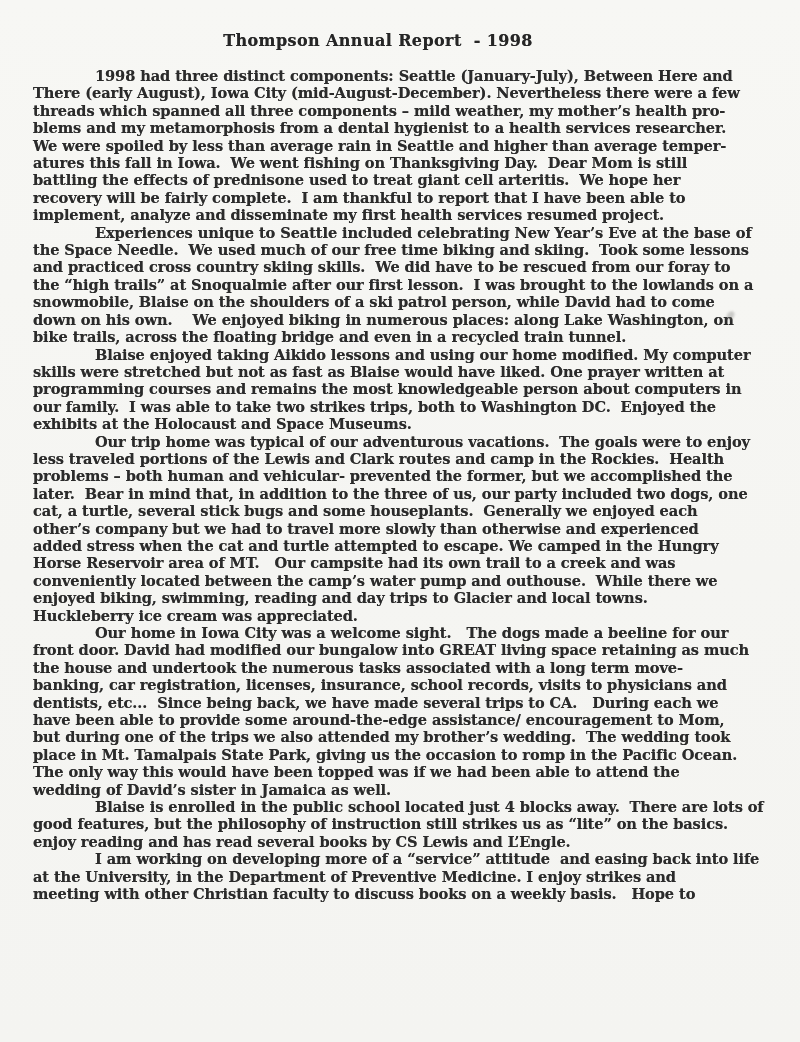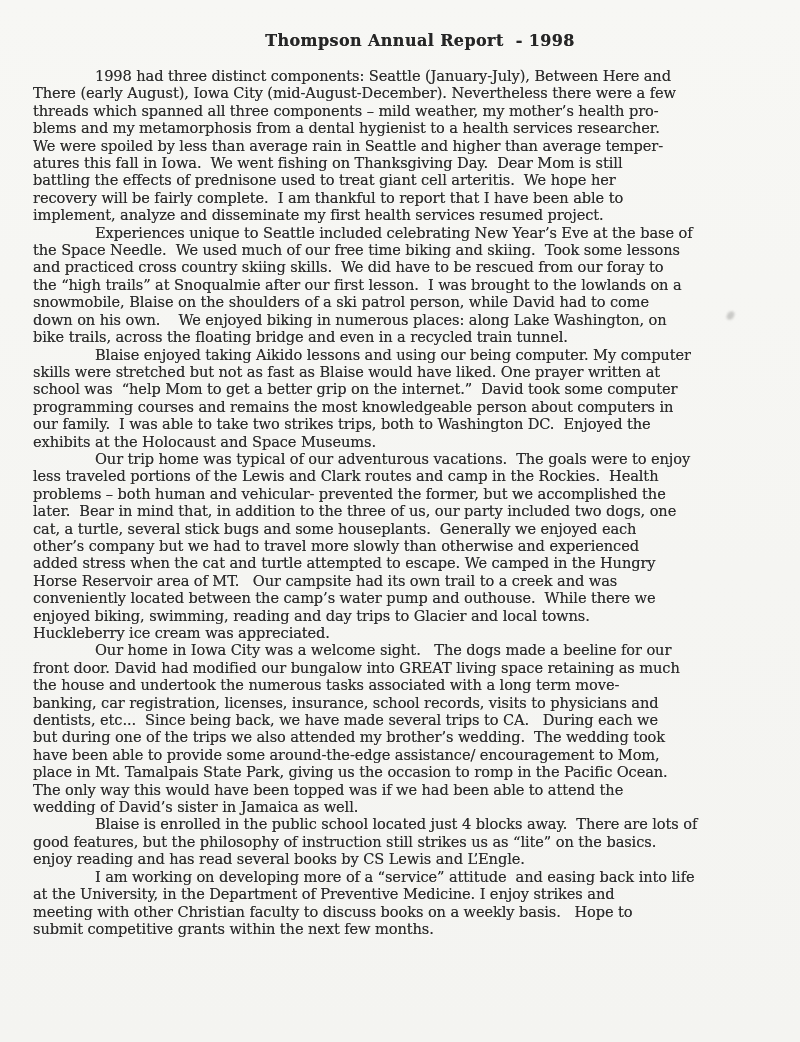--- a/index.html
+++ b/index.html
@@ -25,35 +25,34 @@
     left: 0;
     width: 756px; 
     margin: 0;
     text-align: center;
     font-size: 16px;
     font-weight: 700;
     letter-spacing: 0.4px;
     color: #262626;
     text-shadow: 0 0 0.6px rgba(38,38,38,0.65);
     white-space: pre;
-    padding-left: 42px;
   }
   .content {
     position: absolute;
     top: 67px;
     left: 33px;
     width: 740px;
   }
   .para {
     margin: 0;
   }
   .line {
     font-size: 14.6px;
     line-height: 17.4px;
-    font-weight: 400;
+    font-weight: 700;
     color: #2b2b2b;
     white-space: pre;
     letter-spacing: -0.1px;
     text-shadow: 0 0 0.6px rgba(43,43,43,0.6);
   }
   .line.indent {
     text-indent: 62px;
   }
   .speck {
     position: absolute;
@@ -88,23 +87,22 @@
       <div class="para">
         <div class="line indent">Experiences unique to Seattle included celebrating New Year’s Eve at the base of</div>
         <div class="line">the Space Needle.  We used much of our free time biking and skiing.  Took some lessons</div>
         <div class="line">and practiced cross country skiing skills.  We did have to be rescued from our foray to</div>
         <div class="line">the “high trails” at Snoqualmie after our first lesson.  I was brought to the lowlands on a</div>
         <div class="line">snowmobile, Blaise on the shoulders of a ski patrol person, while David had to come</div>
         <div class="line">down on his own.    We enjoyed biking in numerous places: along Lake Washington, on</div>
         <div class="line">bike trails, across the floating bridge and even in a recycled train tunnel.</div>
       </div>
       <div class="para">
-        <div class="line indent">Blaise enjoyed taking Aikido lessons and using our being computer. My computer</div>
+        <div class="line indent">Blaise enjoyed taking Aikido lessons and using our home modified. My computer</div>
         <div class="line">skills were stretched but not as fast as Blaise would have liked. One prayer written at</div>
-        <div class="line">school was  “help Mom to get a better grip on the internet.”  David took some computer</div>
         <div class="line">programming courses and remains the most knowledgeable person about computers in</div>
         <div class="line">our family.  I was able to take two strikes trips, both to Washington DC.  Enjoyed the</div>
         <div class="line">exhibits at the Holocaust and Space Museums.</div>
       </div>
       <div class="para">
         <div class="line indent">Our trip home was typical of our adventurous vacations.  The goals were to enjoy</div>
         <div class="line">less traveled portions of the Lewis and Clark routes and camp in the Rockies.  Health</div>
         <div class="line">problems – both human and vehicular- prevented the former, but we accomplished the</div>
         <div class="line">later.  Bear in mind that, in addition to the three of us, our party included two dogs, one</div>
         <div class="line">cat, a turtle, several stick bugs and some houseplants.  Generally we enjoyed each</div>
@@ -114,33 +112,32 @@
         <div class="line">conveniently located between the camp’s water pump and outhouse.  While there we</div>
         <div class="line">enjoyed biking, swimming, reading and day trips to Glacier and local towns.</div>
         <div class="line">Huckleberry ice cream was appreciated.</div>
       </div>
       <div class="para">
         <div class="line indent">Our home in Iowa City was a welcome sight.   The dogs made a beeline for our</div>
         <div class="line">front door. David had modified our bungalow into GREAT living space retaining as much</div>
         <div class="line">the house and undertook the numerous tasks associated with a long term move-</div>
         <div class="line">banking, car registration, licenses, insurance, school records, visits to physicians and</div>
         <div class="line">dentists, etc...  Since being back, we have made several trips to CA.   During each we</div>
+        <div class="line">have been able to provide some around-the-edge assistance/ encouragement to Mom,</div>
         <div class="line">but during one of the trips we also attended my brother’s wedding.  The wedding took</div>
-        <div class="line">have been able to provide some around-the-edge assistance/ encouragement to Mom,</div>
         <div class="line">place in Mt. Tamalpais State Park, giving us the occasion to romp in the Pacific Ocean.</div>
         <div class="line">The only way this would have been topped was if we had been able to attend the</div>
         <div class="line">wedding of David’s sister in Jamaica as well.</div>
       </div>
       <div class="para">
         <div class="line indent">Blaise is enrolled in the public school located just 4 blocks away.  There are lots of</div>
         <div class="line">good features, but the philosophy of instruction still strikes us as “lite” on the basics.</div>
         <div class="line">enjoy reading and has read several books by CS Lewis and L’Engle.</div>
       </div>
       <div class="para">
         <div class="line indent">I am working on developing more of a “service” attitude  and easing back into life</div>
         <div class="line">at the University, in the Department of Preventive Medicine. I enjoy strikes and</div>
         <div class="line">meeting with other Christian faculty to discuss books on a weekly basis.   Hope to</div>
-        <div class="line">submit competitive grants within the next few months.</div>
       </div>
     </div>
 
   <div class="speck"></div>
 </div>
 
 </body></html>

